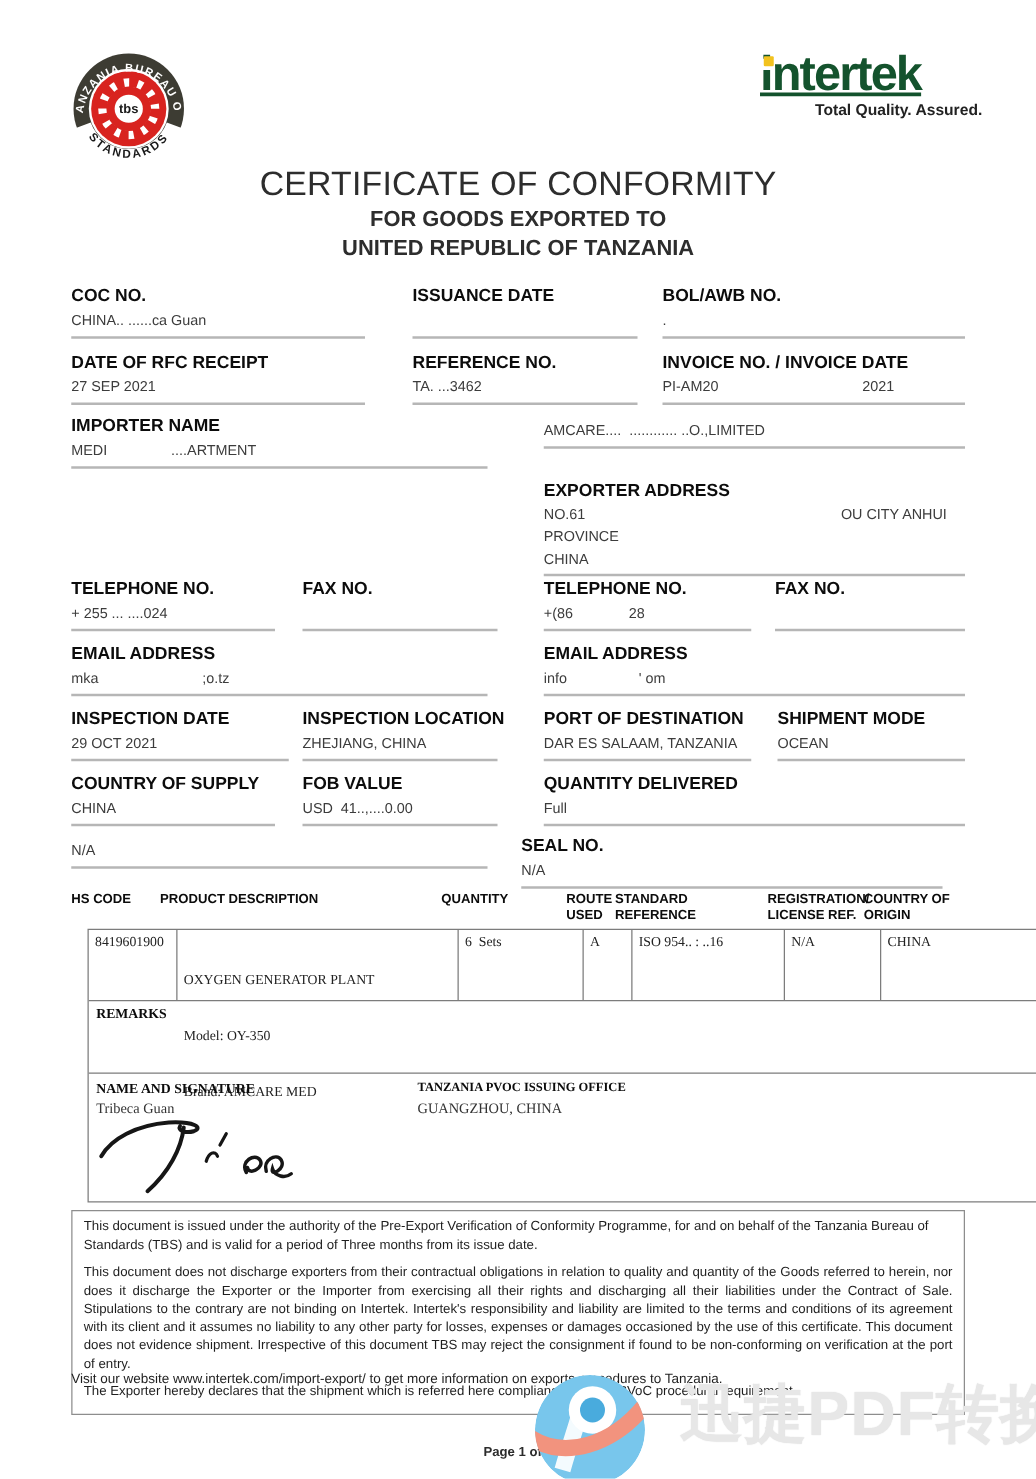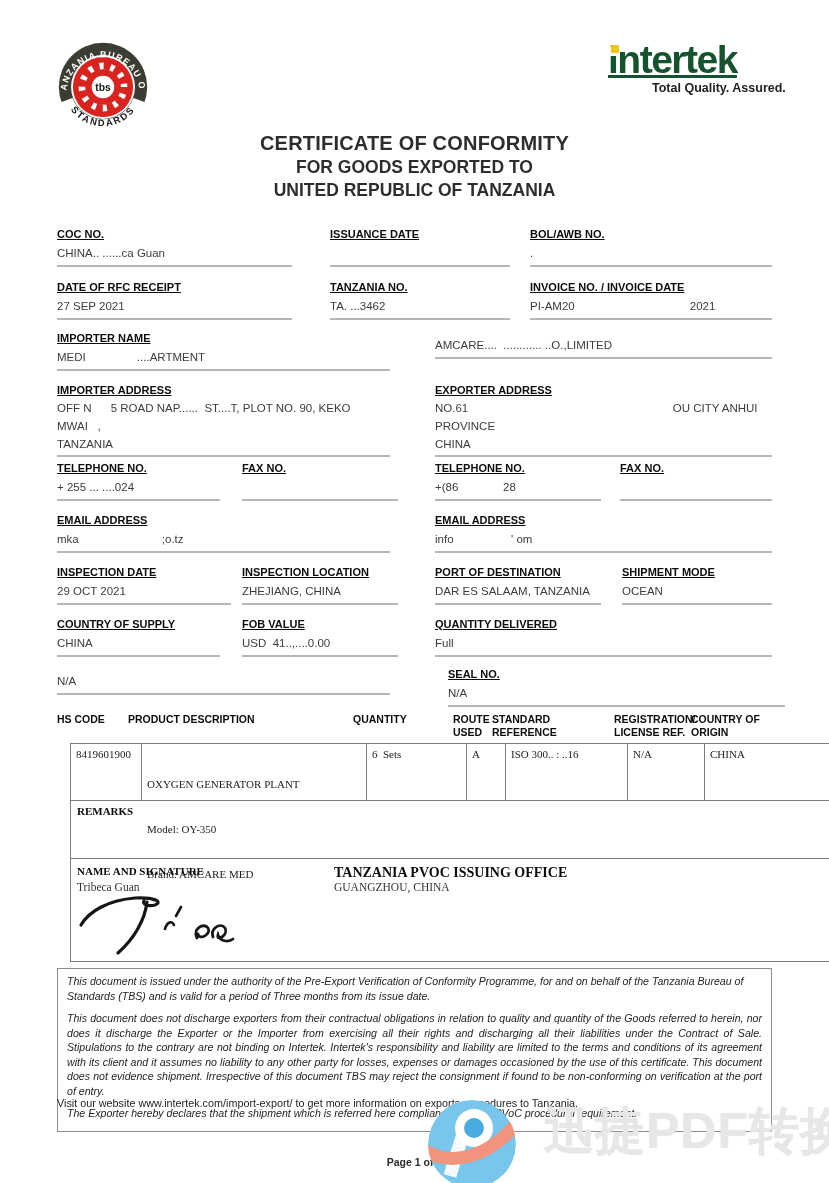--- a/index.html
+++ b/index.html
@@ -10,53 +10,53 @@
   .tbs-logo{position:absolute;left:56px;top:38px;}
   .intertek{position:absolute;left:608px;top:40px;width:190px;}
   .itk-word-wrap{position:relative;display:inline-block;}
   .itk-word{font-size:39px;font-weight:bold;letter-spacing:-1.5px;color:#14532d;line-height:40px;text-decoration:underline;}
   .itk-dot-cover{position:absolute;left:2px;top:7px;width:10px;height:9px;background:#fff;}
   .itk-dot{position:absolute;left:3px;top:5px;width:8px;height:8px;background:#f2c21e;border-radius:1px;}
   .itk-tagline{font-size:12.5px;font-weight:bold;color:#222;margin-top:1px;margin-left:44px;}
 
   
   .title{position:absolute;left:0;top:132px;width:100%;text-align:center;color:#2d2d2d;}
-  .title .t1{font-size:20px;font-weight:bold;letter-spacing:0.2px;}
+  .title .t1{font-size:27px;font-weight:normal;letter-spacing:0.2px;}
   .title .t2{font-size:17.5px;font-weight:bold;margin-top:2px;}
 
   
   .field{position:absolute;}
-  .flabel{font-size:11px;font-weight:bold;color:#0c0c0c;white-space:pre;text-decoration:underline;}
+  .flabel{font-size:14px;font-weight:bold;color:#0c0c0c;white-space:pre;}
   .fval{font-size:11.5px;color:#3c3c3c;white-space:pre;padding:7px 0 5px 0;min-height:13px;
         border-bottom:2px solid #b6b6b6;}
   .fline{font-size:11.5px;color:#3c3c3c;white-space:pre;padding-top:6px;min-height:12px;}
   .uline{border-bottom:2px solid #b6b6b6;margin-top:5px;}
 
   
   .gtable-head{position:absolute;left:57px;top:713px;width:715px;display:flex;}
   .th{font-size:10.5px;font-weight:bold;line-height:13px;color:#0c0c0c;padding-right:4px;box-sizing:border-box;}
   .gbox{position:absolute;left:70px;top:743px;width:829px;height:219px;border:1.2px solid #7c7c7c;box-sizing:border-box;font-family:Liberation Serif, serif;}
   .grow{display:flex;height:56px;border-bottom:1px solid #7c7c7c;}
   .cell{box-sizing:border-box;border-right:1px solid #7c7c7c;padding:3px 5px;font-size:11px;color:#222;
         line-height:15px;white-space:pre;}
   .cell:last-child{border-right:none;}
   .remarks{position:relative;height:57px;border-bottom:1px solid #7c7c7c;}
   .remarks-label{position:absolute;left:6px;top:4px;font-size:11px;font-weight:bold;color:#0c0c0c;}
   .ecert{position:absolute;right:8px;bottom:3px;font-size:10px;font-weight:bold;color:#1a1a1a;}
   .sigzone{position:relative;height:104px;}
   .sig-label{position:absolute;left:6px;top:6px;font-size:11px;font-weight:bold;color:#0c0c0c;}
   .sig-name{position:absolute;left:6px;top:22px;font-size:11.5px;color:#333;}
-  .office-label{position:absolute;left:263px;top:6px;font-size:14px;font-weight:bold;color:#0c0c0c;}
+  .office-label{position:absolute;left:263px;top:6px;font-size:10px;font-weight:bold;color:#0c0c0c;}
   .office-val{position:absolute;left:263px;top:22px;font-size:11.5px;color:#333;}
   .sig-svg{position:absolute;left:6px;top:32px;}
 
   
   .disclaimer{position:absolute;left:57px;top:968px;width:715px;box-sizing:border-box;
               border:1.2px solid #8d8d8d;padding:5px 9px 2px 9px;}
-  .disclaimer p{margin:0 0 8px 0;font-size:10.6px;line-height:14.5px;color:#1e1e1e;font-style:italic;}
+  .disclaimer p{margin:0 0 8px 0;font-size:10.6px;line-height:14.5px;color:#1e1e1e;}
   .disclaimer p.just{text-align:justify;}
   .website{position:absolute;left:57px;top:1097px;width:715px;font-size:10.8px;color:#1e1e1e;}
   .pagenum{position:absolute;left:0;top:1156px;width:829px;text-align:center;
            font-size:10.5px;font-weight:bold;color:#2b2b2b;}
 
   
   .wm{position:absolute;left:424px;top:1096px;width:405px;height:87px;pointer-events:none;}
   .wm-logo{position:absolute;left:0;top:2px;}
   .wm-text{position:absolute;left:120px;top:2px;font-size:50px;font-weight:bold;
            color:#e7e7e7;letter-spacing:1px;white-space:nowrap;
@@ -117,43 +117,36 @@
   <div class="field" style="left:530px;top:228px;width:242px">
     <div class="flabel">BOL/AWB NO.</div>
     <div class="fval">.</div>
   </div>
 
   <div class="field" style="left:57px;top:281px;width:235px">
     <div class="flabel">DATE OF RFC RECEIPT</div>
     <div class="fval">27 SEP 2021</div>
   </div>
   <div class="field" style="left:330px;top:281px;width:180px">
-    <div class="flabel">TANZANIA NO.</div>
+    <div class="flabel">REFERENCE NO.</div>
     <div class="fval">TA. ...3462</div>
   </div>
   <div class="field" style="left:530px;top:281px;width:242px">
     <div class="flabel">INVOICE NO. / INVOICE DATE</div>
     <div class="fval">PI-AM20                                    2021</div>
   </div>
 
   <div class="field" style="left:57px;top:332px;width:333px">
     <div class="flabel">IMPORTER NAME</div>
     <div class="fval">MEDI                ....ARTMENT</div>
   </div>
   <div class="field" style="left:435px;top:332px;width:337px">
     <div class="fval">AMCARE....  ............ ..O.,LIMITED</div>
   </div>
 
-  <div class="field" style="left:57px;top:384px;width:333px">
-    <div class="flabel">IMPORTER ADDRESS</div>
-    <div class="fline">OFF N      5 ROAD NAP......  ST....T, PLOT NO. 90, KEKO</div>
-    <div class="fline">MWAI   ,</div>
-    <div class="fline">TANZANIA</div>
-    <div class="uline"></div>
-  </div>
   <div class="field" style="left:435px;top:384px;width:337px">
     <div class="flabel">EXPORTER ADDRESS</div>
     <div class="fline">NO.61                                                                OU CITY ANHUI</div>
     <div class="fline">PROVINCE</div>
     <div class="fline">CHINA</div>
     <div class="uline"></div>
   </div>
 
   <div class="field" style="left:57px;top:462px;width:163px">
     <div class="flabel">TELEPHONE NO.</div>
@@ -207,21 +200,21 @@
     <div class="fval">USD  41..,....0.00</div>
   </div>
   <div class="field" style="left:435px;top:618px;width:337px">
     <div class="flabel">QUANTITY DELIVERED</div>
     <div class="fval">Full</div>
   </div>
 
   <div class="field" style="left:57px;top:668px;width:333px">
     <div class="fval">N/A</div>
   </div>
-  <div class="field" style="left:448px;top:668px;width:337px">
+  <div class="field" style="left:417px;top:668px;width:337px">
     <div class="flabel">SEAL NO.</div>
     <div class="fval">N/A</div>
   </div>
 
   <div class="gtable-head">
     <div class="th" style="width:71px">HS CODE</div>
     <div class="th" style="width:225px">PRODUCT DESCRIPTION</div>
     <div class="th" style="width:100px">QUANTITY</div>
     <div class="th" style="width:39px">ROUTE USED</div>
     <div class="th" style="width:122px">STANDARD REFERENCE</div>
@@ -232,21 +225,21 @@
   <div class="gbox">
     <div class="grow">
       <div class="cell" style="width:71px">8419601900</div>
       <div class="cell" style="width:225px">
         <div>OXYGEN GENERATOR PLANT</div>
         <div>Model: OY-350</div>
         <div>Brand: AMCARE MED</div>
       </div>
       <div class="cell" style="width:100px">6  Sets</div>
       <div class="cell" style="width:39px">A</div>
-      <div class="cell" style="width:122px">ISO 300.. : ..16</div>
+      <div class="cell" style="width:122px">ISO 954.. : ..16</div>
       <div class="cell" style="width:77px">N/A</div>
       <div class="cell" style="width:79px">CHINA</div>
     </div>
     <div class="remarks">
       <div class="remarks-label">REMARKS</div>
       <div class="ecert">e-Cert</div>
     </div>
     <div class="sigzone">
       <div class="sig-label">NAME AND SIGNATURE</div>
       <div class="sig-name">Tribeca Guan</div>

